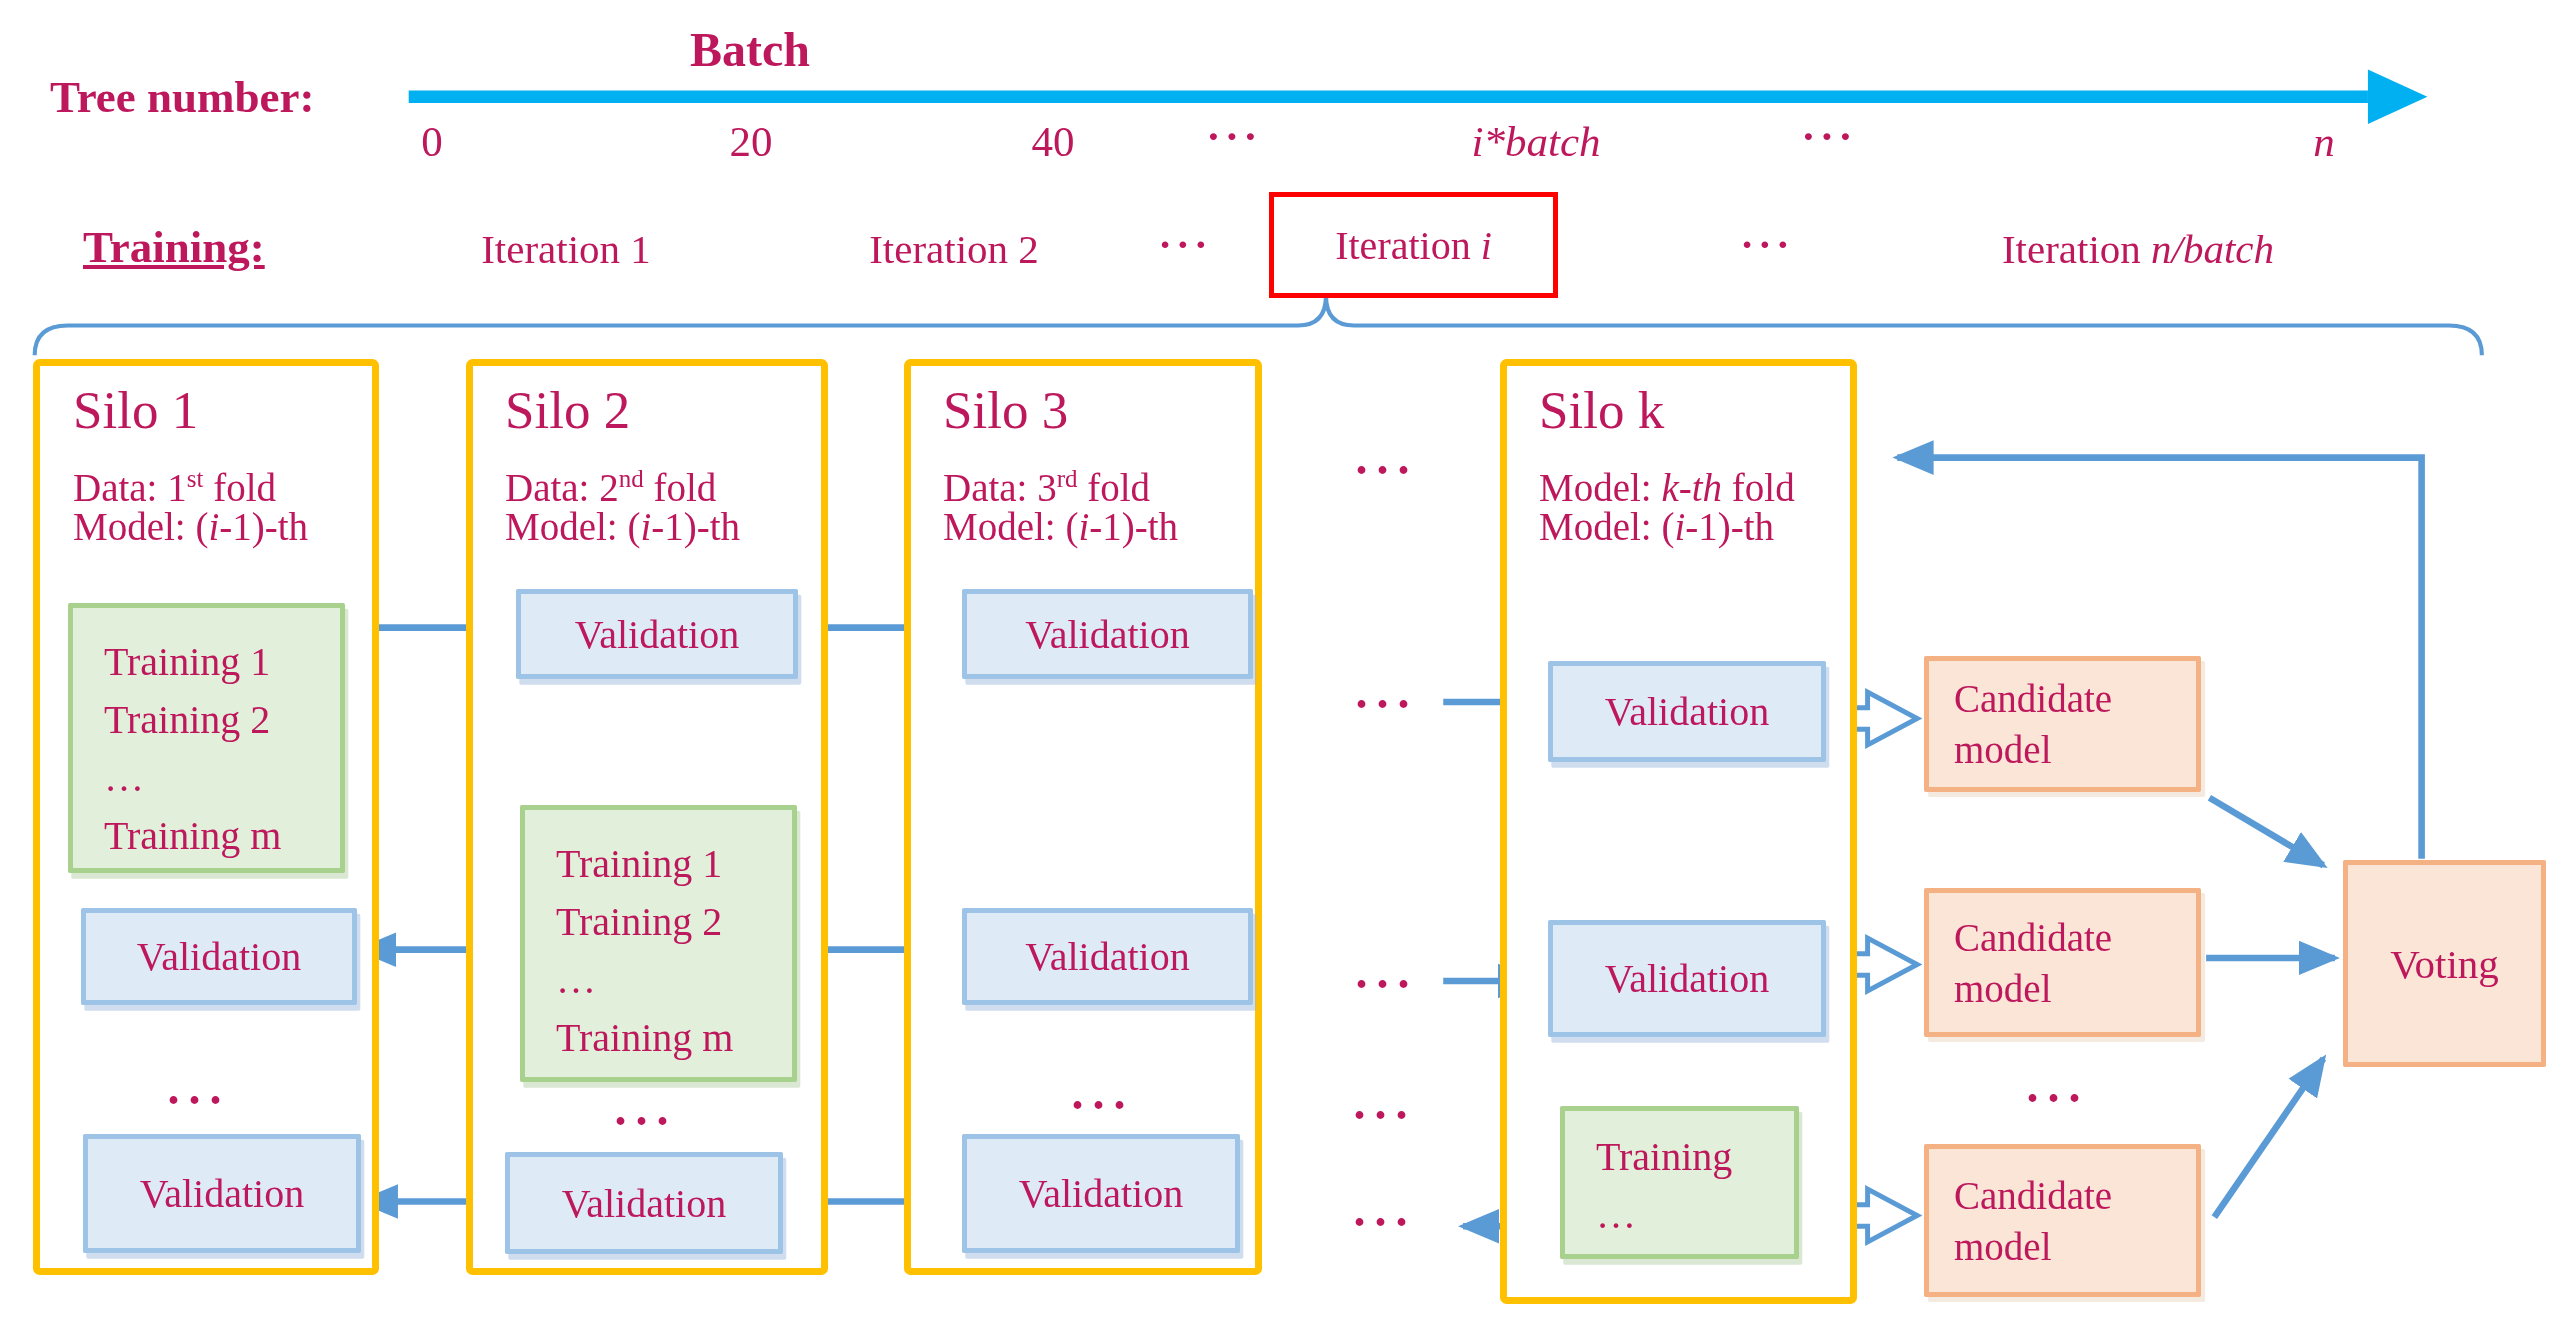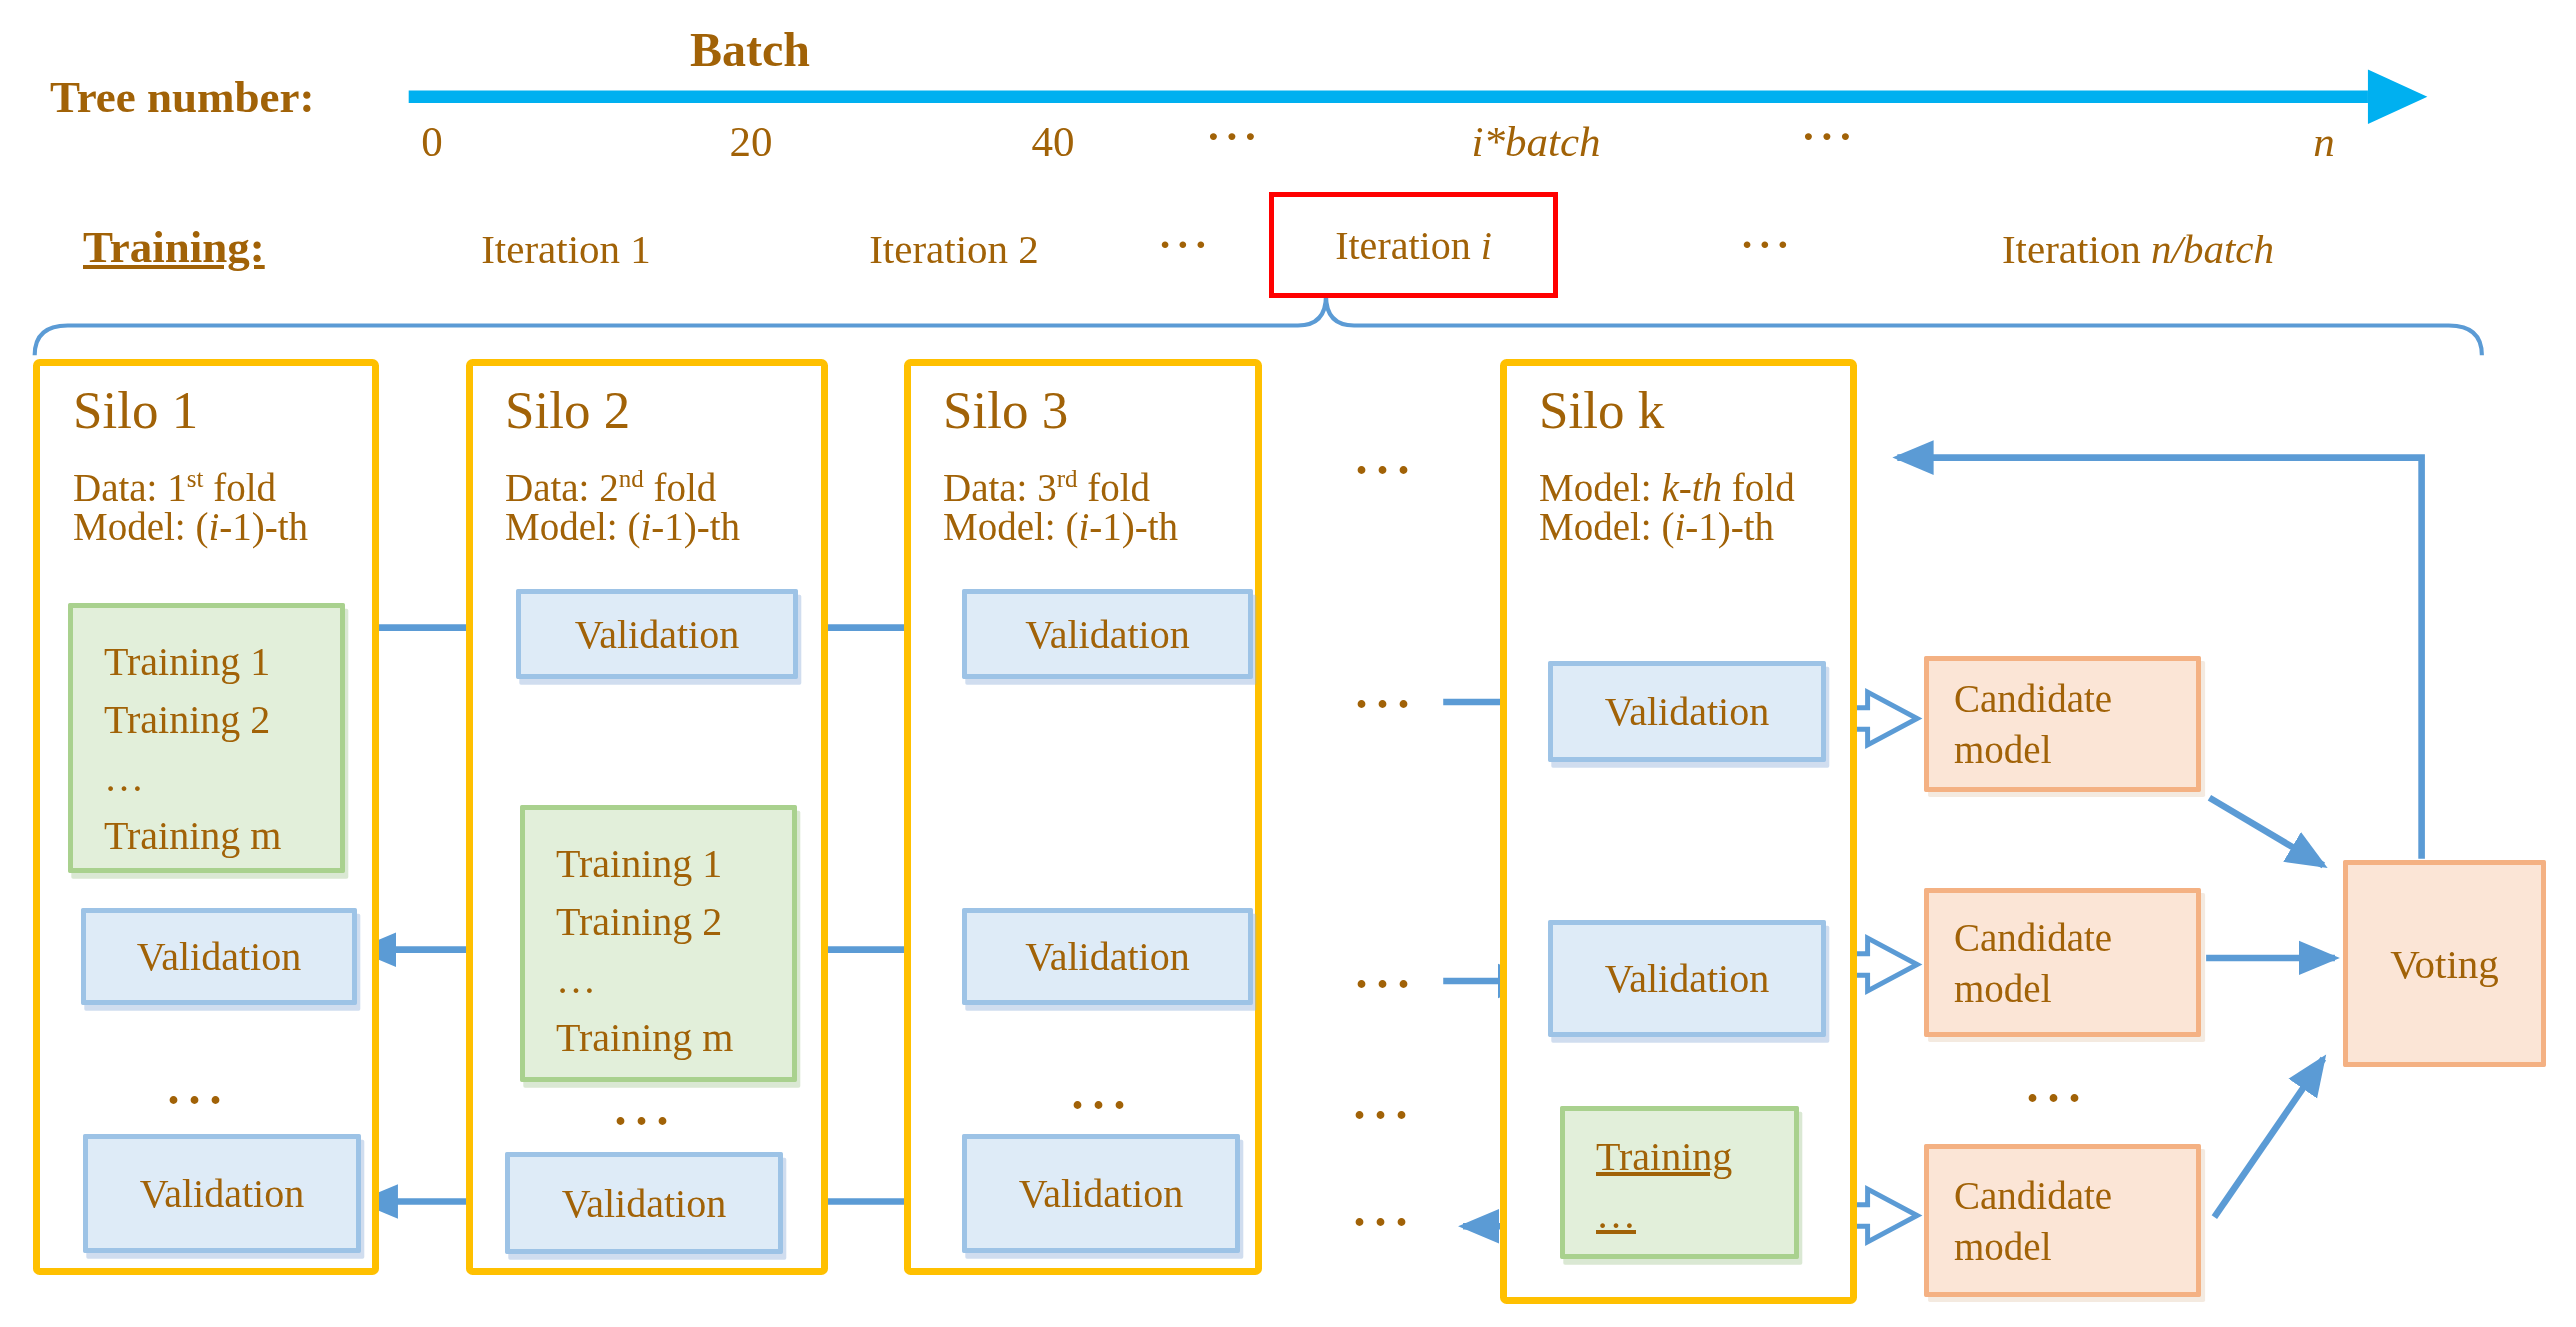--- a/index.html
+++ b/index.html
@@ -1,18 +1,18 @@
 <!DOCTYPE html>
 <html style="font-size:13.2px"><head>
 <meta charset="utf-8">
 <style>
   html,body{margin:0;padding:0;background:#ffffff;}
   #stage{
     position:relative;width:2576px;height:1328px;background:#ffffff;
-    font-family:"Liberation Serif","DejaVu Serif",serif;color:#a16207;overflow:hidden;
+    font-family:"Liberation Serif","DejaVu Serif",serif;color:#be185d;overflow:hidden;
   }
   .abs{position:absolute;}
   .ctr{transform:translate(-50%,-50%);white-space:nowrap;}
   .hctr{transform:translateX(-50%);white-space:nowrap;}
   .bold{font-weight:700;}
   .it{font-style:italic;}
   .lbl-big{font-size:45px;font-weight:700;}
   .tick{font-size:43px;}
   .iter{font-size:41px;}
   .silo{border:7.4px solid #FFC000;border-radius:6.6px;background:#ffffff;}
@@ -172,21 +172,21 @@
   <div class="abs silo-title" style="left:1539px;top:381px;">Silo k</div>
   <div class="abs silo-line" style="left:1539px;top:456px;"><span>Model: </span><sup></sup><span class="it">k-th</span><span> fold</span></div>
   <div class="abs silo-line" style="left:1539px;top:504px;"><span>Model: (</span><span class="it">i</span><span>-1)-th</span></div>
   <div class="abs valbox" style="left:1548px;top:661px;width:268px;height:91px;">
       <span>Validation</span>
     </div>
   <div class="abs valbox" style="left:1548px;top:920px;width:268px;height:107px;">
       <span>Validation</span>
     </div>
   <div class="abs dots ctr" style="left:1673px;top:1118px;">···</div>
-  <div class="abs greenbox" style="left:1560px;top:1106px;width:239px;height:153px;padding-top:16.5px;text-decoration:underline;">
+  <div class="abs greenbox" style="left:1560px;top:1106px;width:239px;height:153px;padding-top:16.5px;">
     <div>Training</div>
     <div>…</div>
   </div>
 
 
   <div class="abs peachbox" style="left:1924px;top:656px;width:277px;height:136px;">
     <div>Candidate</div>
     <div>model</div>
   </div>
   <div class="abs peachbox" style="left:1924px;top:888px;width:277px;height:149px;">

